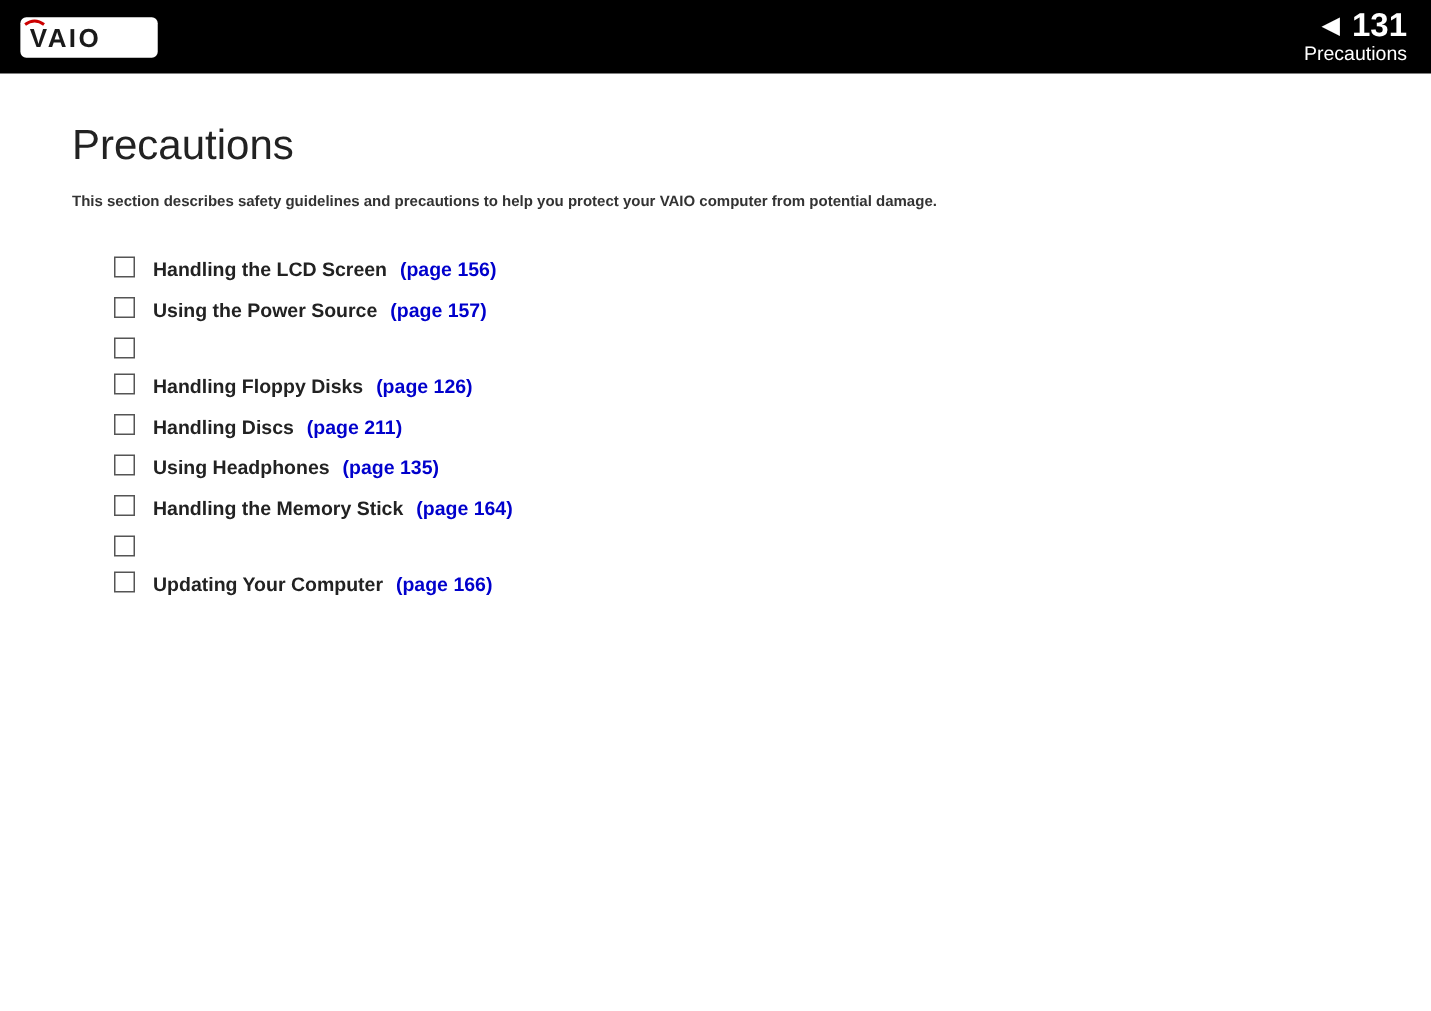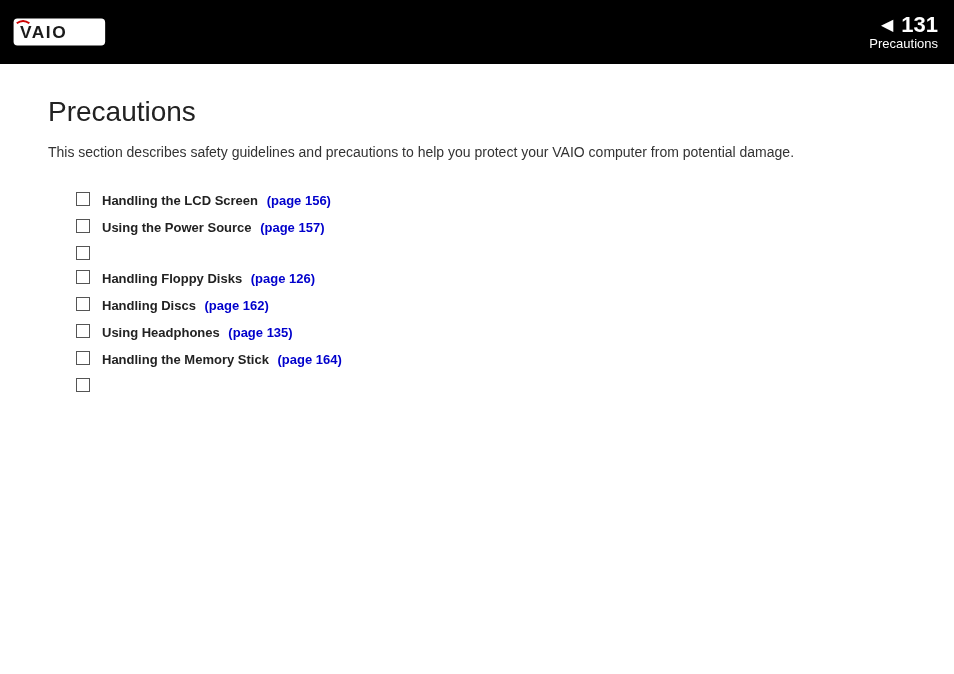--- a/index.html
+++ b/index.html
@@ -13,21 +13,21 @@
       height: 674px;
       font-family: Arial, Helvetica, sans-serif;
       background: #ffffff;
       overflow: hidden;
     }
 
     
     .header {
       background: #000000;
       width: 100%;
-      height: 64px;
+      height: 49px;
       display: flex;
       align-items: center;
       justify-content: space-between;
       padding: 0 16px 0 12px;
     }
 
     .logo-container {
       display: flex;
       align-items: center;
     }
@@ -68,24 +68,25 @@
     }
 
     .page-title {
       font-size: 28px;
       font-weight: normal;
       color: #222222;
       margin-bottom: 14px;
     }
 
     .page-description {
-      font-size: 14px;
+      font-size: 10px;
       color: #333333;
       margin-bottom: 28px;
       line-height: 1.5;
+      font-weight: bold;
     }
 
     .toc-list {
       list-style: none;
       padding: 0;
       margin: 0;
     }
 
     .toc-list li {
       display: flex;
@@ -162,27 +163,31 @@
       </li>
       <li>
         <span class="checkbox-icon"></span>
       </li>
       <li>
         <span class="checkbox-icon"></span>
         <span class="toc-label">Handling Floppy Disks <a class="toc-link" href="#">(page 126)</a></span>
       </li>
       <li>
         <span class="checkbox-icon"></span>
-        <span class="toc-label">Handling Discs <a class="toc-link" href="#">(page 162)</a></span>
+        <span class="toc-label">Handling Discs <a class="toc-link" href="#">(page 211)</a></span>
       </li>
       <li>
         <span class="checkbox-icon"></span>
         <span class="toc-label">Using Headphones <a class="toc-link" href="#">(page 135)</a></span>
       </li>
       <li>
         <span class="checkbox-icon"></span>
         <span class="toc-label">Handling the Memory Stick <a class="toc-link" href="#">(page 164)</a></span>
       </li>
       <li>
         <span class="checkbox-icon"></span>
       </li>
+      <li>
+        <span class="checkbox-icon"></span>
+        <span class="toc-label">Updating Your Computer <a class="toc-link" href="#">(page 166)</a></span>
+      </li>
     </ul>
 </main>
 
 </body></html>

